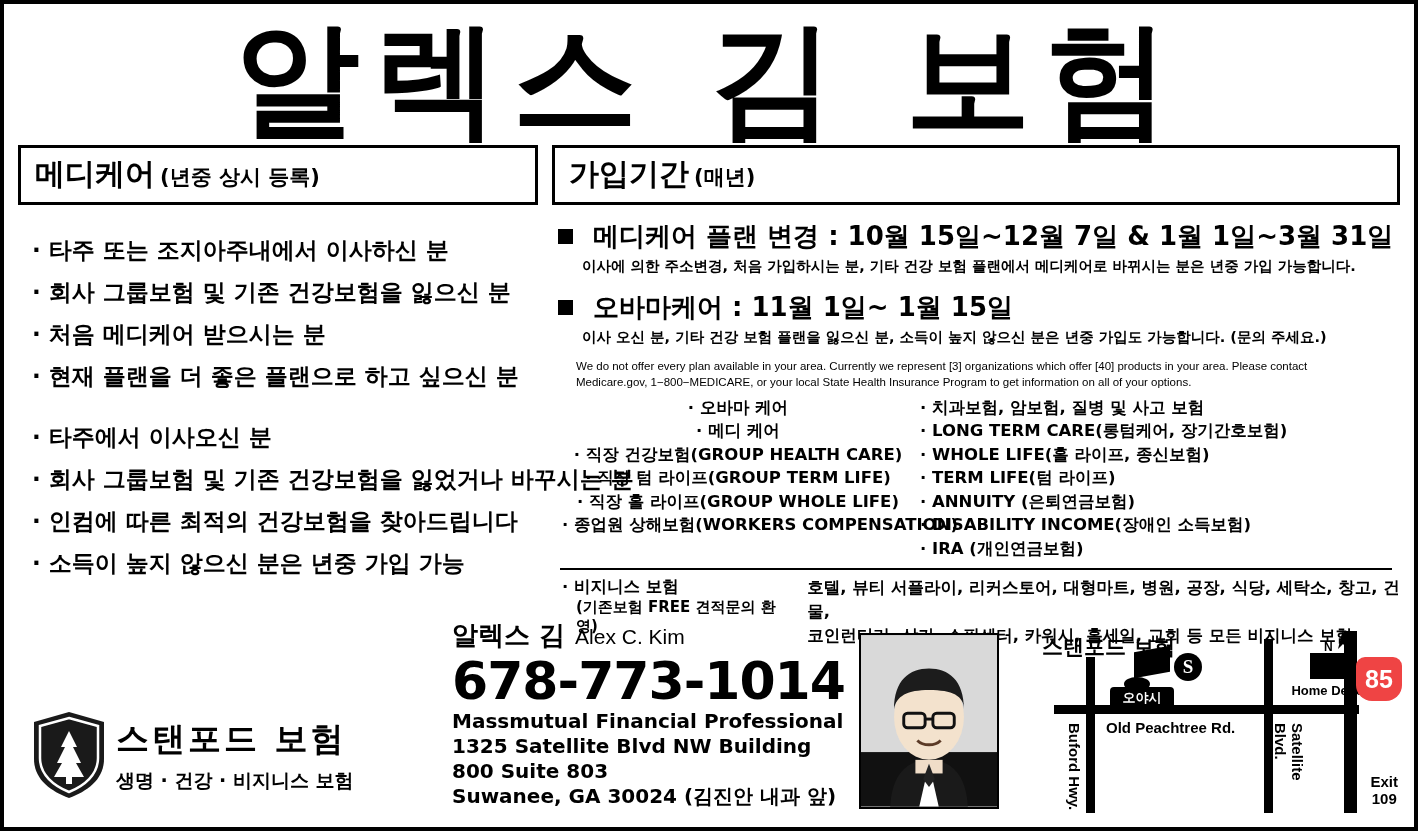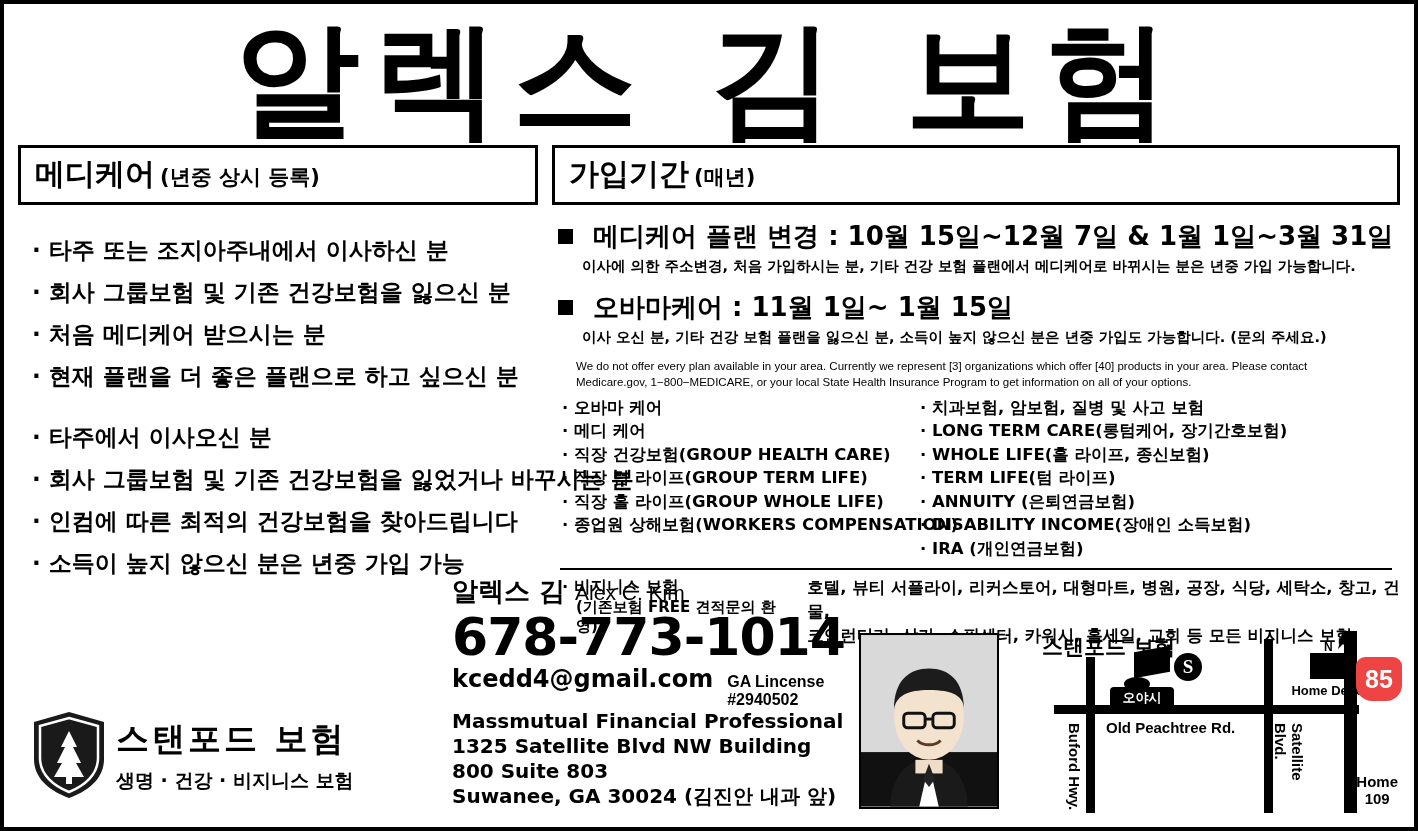--- a/index.html
+++ b/index.html
@@ -74,21 +74,21 @@
   }
 
   .svc { display:flex; gap:6px; padding-left:10px; }
   .svc ul { margin:0; padding:0; }
   .svc li {
     list-style:none; font-size:16.5px; font-weight:bold;
     font-family:"DejaVu Sans", sans-serif;
     line-height:1.42; white-space:nowrap;
   }
   .svc li::before { content:"· "; }
-  .svc-col-1 { width:352px; }
+  .svc-col-1 { width:352px;text-align:center; }
   .svc-col-2 { flex:1; }
 
   .hr { border:none; border-top:2px solid #000; margin:8px 8px 6px 8px; }
 
   .biz { display:flex; padding-left:10px; gap:16px; }
   .biz-left { width:238px; }
   .biz-left .l1 { font-size:16.5px; font-weight:bold; font-family:"DejaVu Sans", sans-serif; }
   .biz-left .l1::before { content:"· "; }
   .biz-left .l2 { font-size:15px; font-weight:bold; font-family:"DejaVu Sans", sans-serif; padding-left:14px; }
   .biz-right div { font-size:16.5px; font-weight:bold; font-family:"DejaVu Sans", sans-serif; line-height:1.45; }
@@ -261,24 +261,20 @@
         <div class="ln2">생명 · 건강 · 비지니스 보험</div>
       </div>
     </div>
 
     <div class="contact">
       <div class="name-row">
         <span class="name-kr">알렉스 김</span>
         <span class="name-en">Alex C. Kim</span>
       </div>
       <div class="phone">678-773-1014</div>
-      <div class="email-row">
-        <span class="email">kcedd4@gmail.com</span>
-        <span class="lic">GA Lincense #2940502</span>
-      </div>
       <div class="addr">Massmutual Financial Professional</div>
       <div class="addr">1325 Satellite Blvd NW Building 800 Suite 803</div>
       <div class="addr">Suwanee, GA 30024 (김진안 내과 앞)</div>
     </div>
 
     <div class="portrait">
       <svg viewBox="0 0 140 176" width="136" height="172">
         <rect width="140" height="176" fill="#d9d9d9"></rect>
         <rect x="0" y="120" width="140" height="56" fill="#111"></rect>
         <path d="M30 176 C32 140 50 128 70 128 C90 128 108 140 110 176 Z" fill="#1a1a1a"></path>
@@ -317,19 +313,19 @@
       <div class="north">
         <span>N</span>
         <svg width="14" height="22" viewBox="0 0 14 22">
           <polygon points="7,0 12,20 7,15 2,20" fill="#000"></polygon>
         </svg>
       </div>
 
       <div class="shield85">85</div>
 
       <div class="exit">
-        <div>Home</div>
+        <div>Exit</div>
         <div>109</div>
       </div>
     </div>
 
   </div>
 </div>
 
 </body></html>

